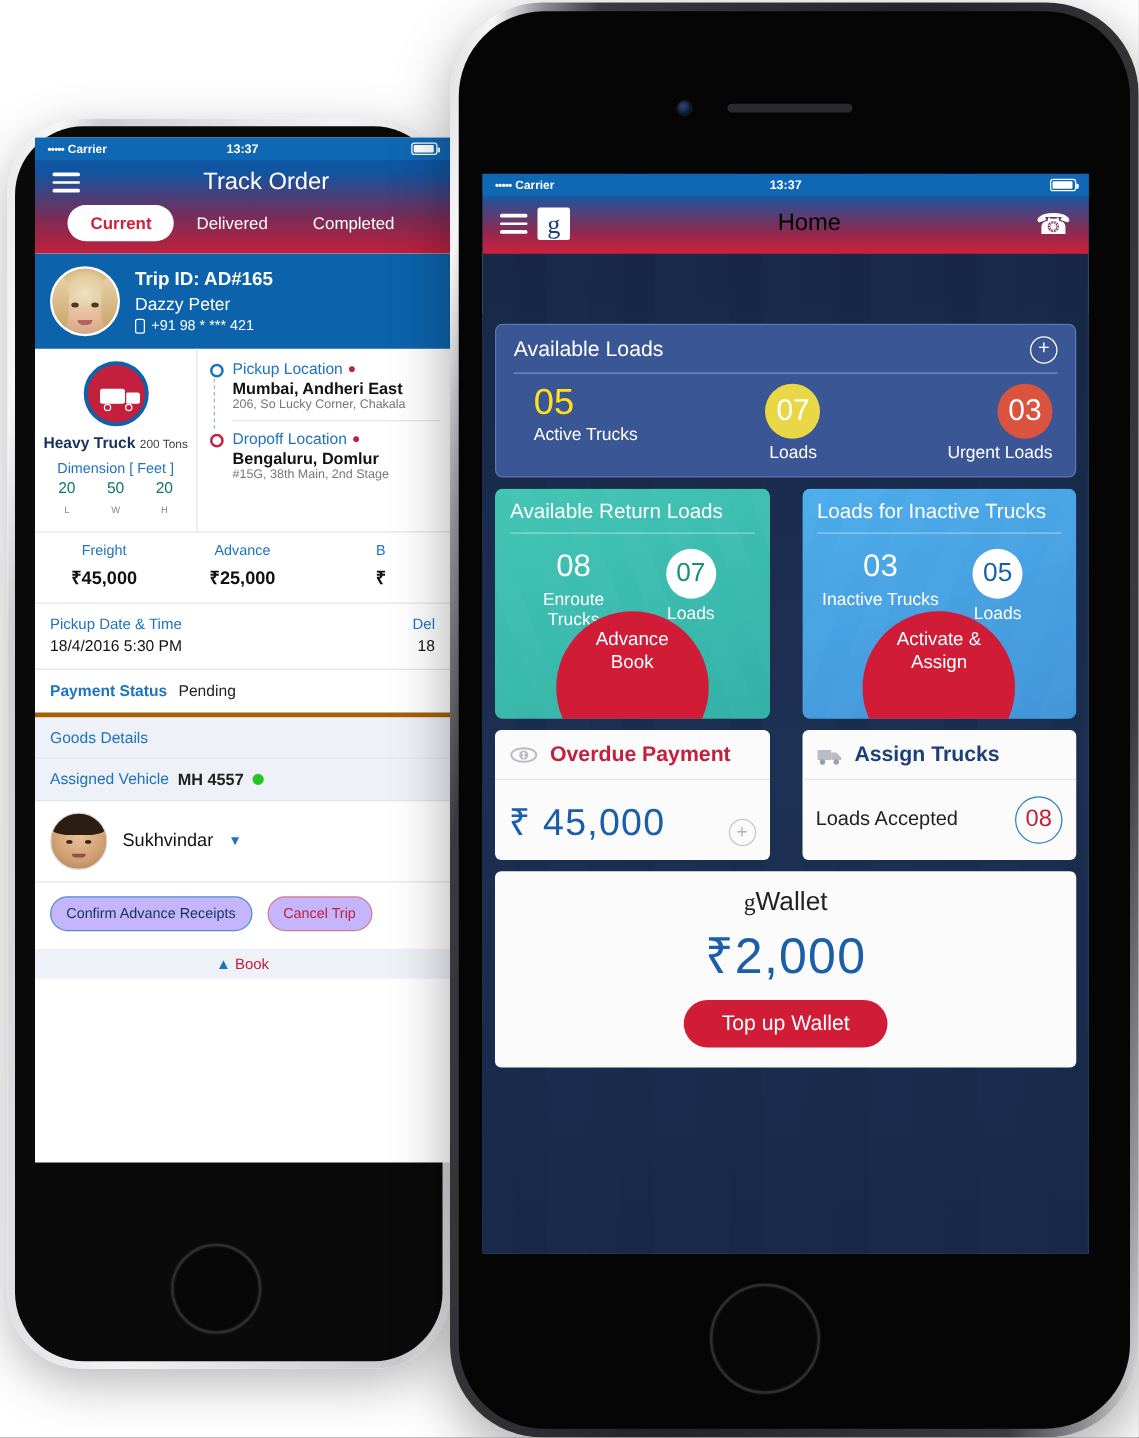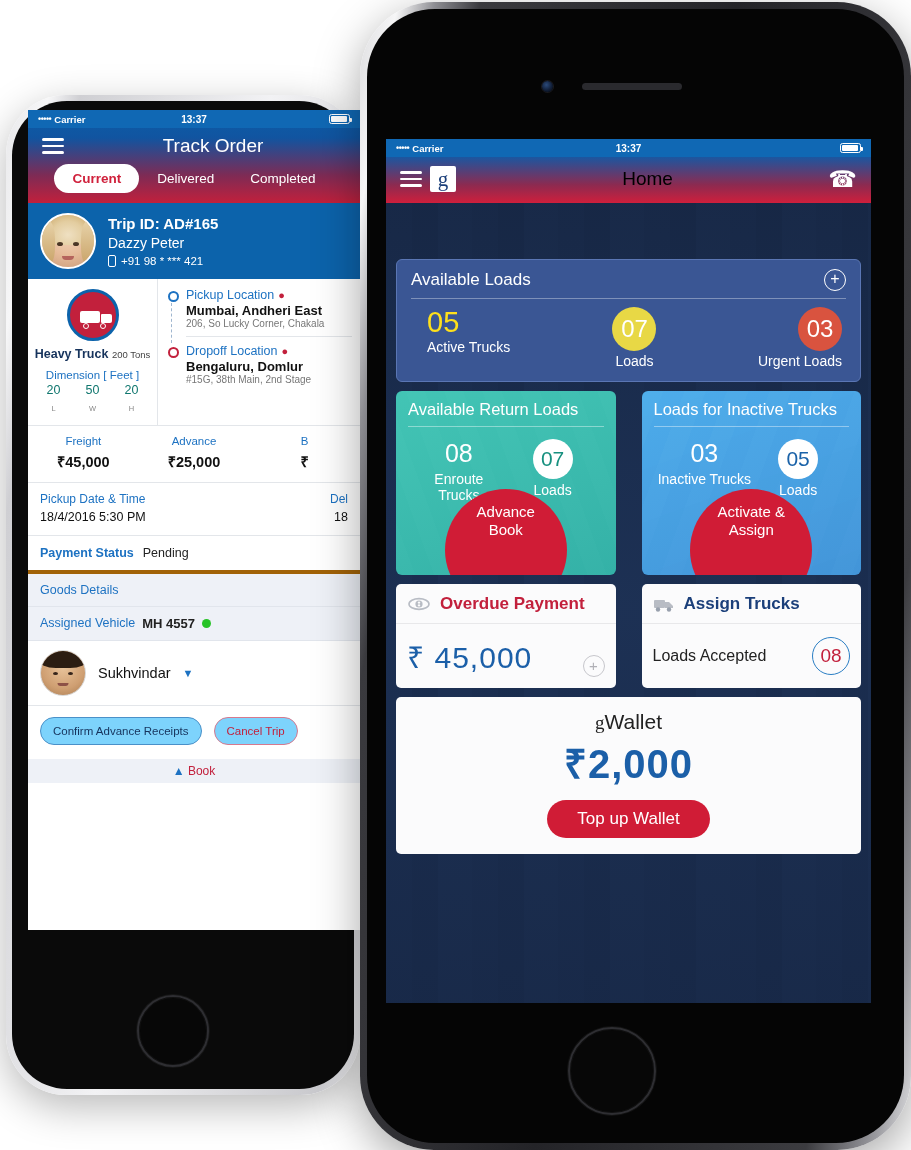--- a/index.html
+++ b/index.html
@@ -147,21 +147,21 @@
       background:radial-gradient(circle at 50% 38%,#e8c39a 0%,#cf9f72 60%,#a87a50 100%);position:relative;
       border:1px solid #d8d8d8;}
   .avatar2 .hair{position:absolute;left:-2px;top:-5px;right:-2px;height:22px;background:#2b1d12;border-radius:50% 50% 35% 35%;}
   .avatar2 .eyeL,.avatar2 .eyeR{position:absolute;top:21px;width:5px;height:3px;border-radius:50%;background:#35241a;}
   .avatar2 .eyeL{left:12px;}.avatar2 .eyeR{right:12px;}
   .avatar2 .mouth{position:absolute;top:32px;left:50%;transform:translateX(-50%);width:11px;height:3px;border-radius:0 0 7px 7px;background:#8d5146;}
   .drivername{font-size:14.5px;color:#111;}
   .caret{color:#1d72c2;font-size:11px;}
 
   .btnrow{display:flex;gap:12px;padding:11px 12px 14px;}
-  .pillbtn{border-radius:18px;padding:7px 12px;font-size:11.5px;background:#7dd3fc;white-space:nowrap;}
+  .pillbtn{border-radius:18px;padding:7px 12px;font-size:11.5px;background:#c4b5fd;white-space:nowrap;}
   .pillbtn.blue{border:1.4px solid #4a90c8;color:#16335c;}
   .pillbtn.red{border:1.4px solid #d6798e;color:#c2203c;}
   .footerband{background:#eef1f7;text-align:center;padding:5px 0;font-size:12px;}
   .footerband .b{color:#1d72c2;} .footerband .r{color:#c2203c;}
 
   
   #screen-right { left:386px; top:139px; width:485px; height:864px;
       background:#1b2b4a; }
   #screen-right .bgphoto{position:absolute;inset:0;
       background:
@@ -234,21 +234,21 @@
   .bigmoney{font-size:30px;color:#1b5fa8;font-weight:300;letter-spacing:1px;}
   .plus2{margin-left:auto;align-self:flex-end;width:22px;height:22px;border:1.5px solid #c7c7cc;
       border-radius:50%;color:#b0b0b6;font-size:15px;line-height:19px;text-align:center;}
   .accepted{font-size:16px;color:#222;}
   .circnum{margin-left:auto;width:38px;height:38px;border-radius:50%;border:1.6px solid #2a7ec4;
       color:#c2203c;font-size:19px;display:flex;align-items:center;justify-content:center;}
 
   .walletcard{background:#fbfbfc;border-radius:5px;padding:13px 0 16px;text-align:center;}
   .wlogo{font-size:21px;color:#222;}
   .wlogo .g{font-family:"Liberation Serif", serif;font-size:19px;}
-  .wamount{font-size:40px;color:#1b5fa8;font-weight:700;margin:1px 0 10px;letter-spacing:1px;}
+  .wamount{font-size:40px;color:#1b5fa8;font-weight:400;margin:1px 0 10px;letter-spacing:1px;}
   .topup{display:inline-block;background:#d01c36;color:#fff;border-radius:22px;
       padding:9px 30px;font-size:17px;}
 
   .eyeicon{width:24px;height:16px;flex:none;position:relative;}
   .truckicon{width:22px;height:18px;flex:none;position:relative;}
 </style>
 </head>
 <body>
 
 <div class="stage">

